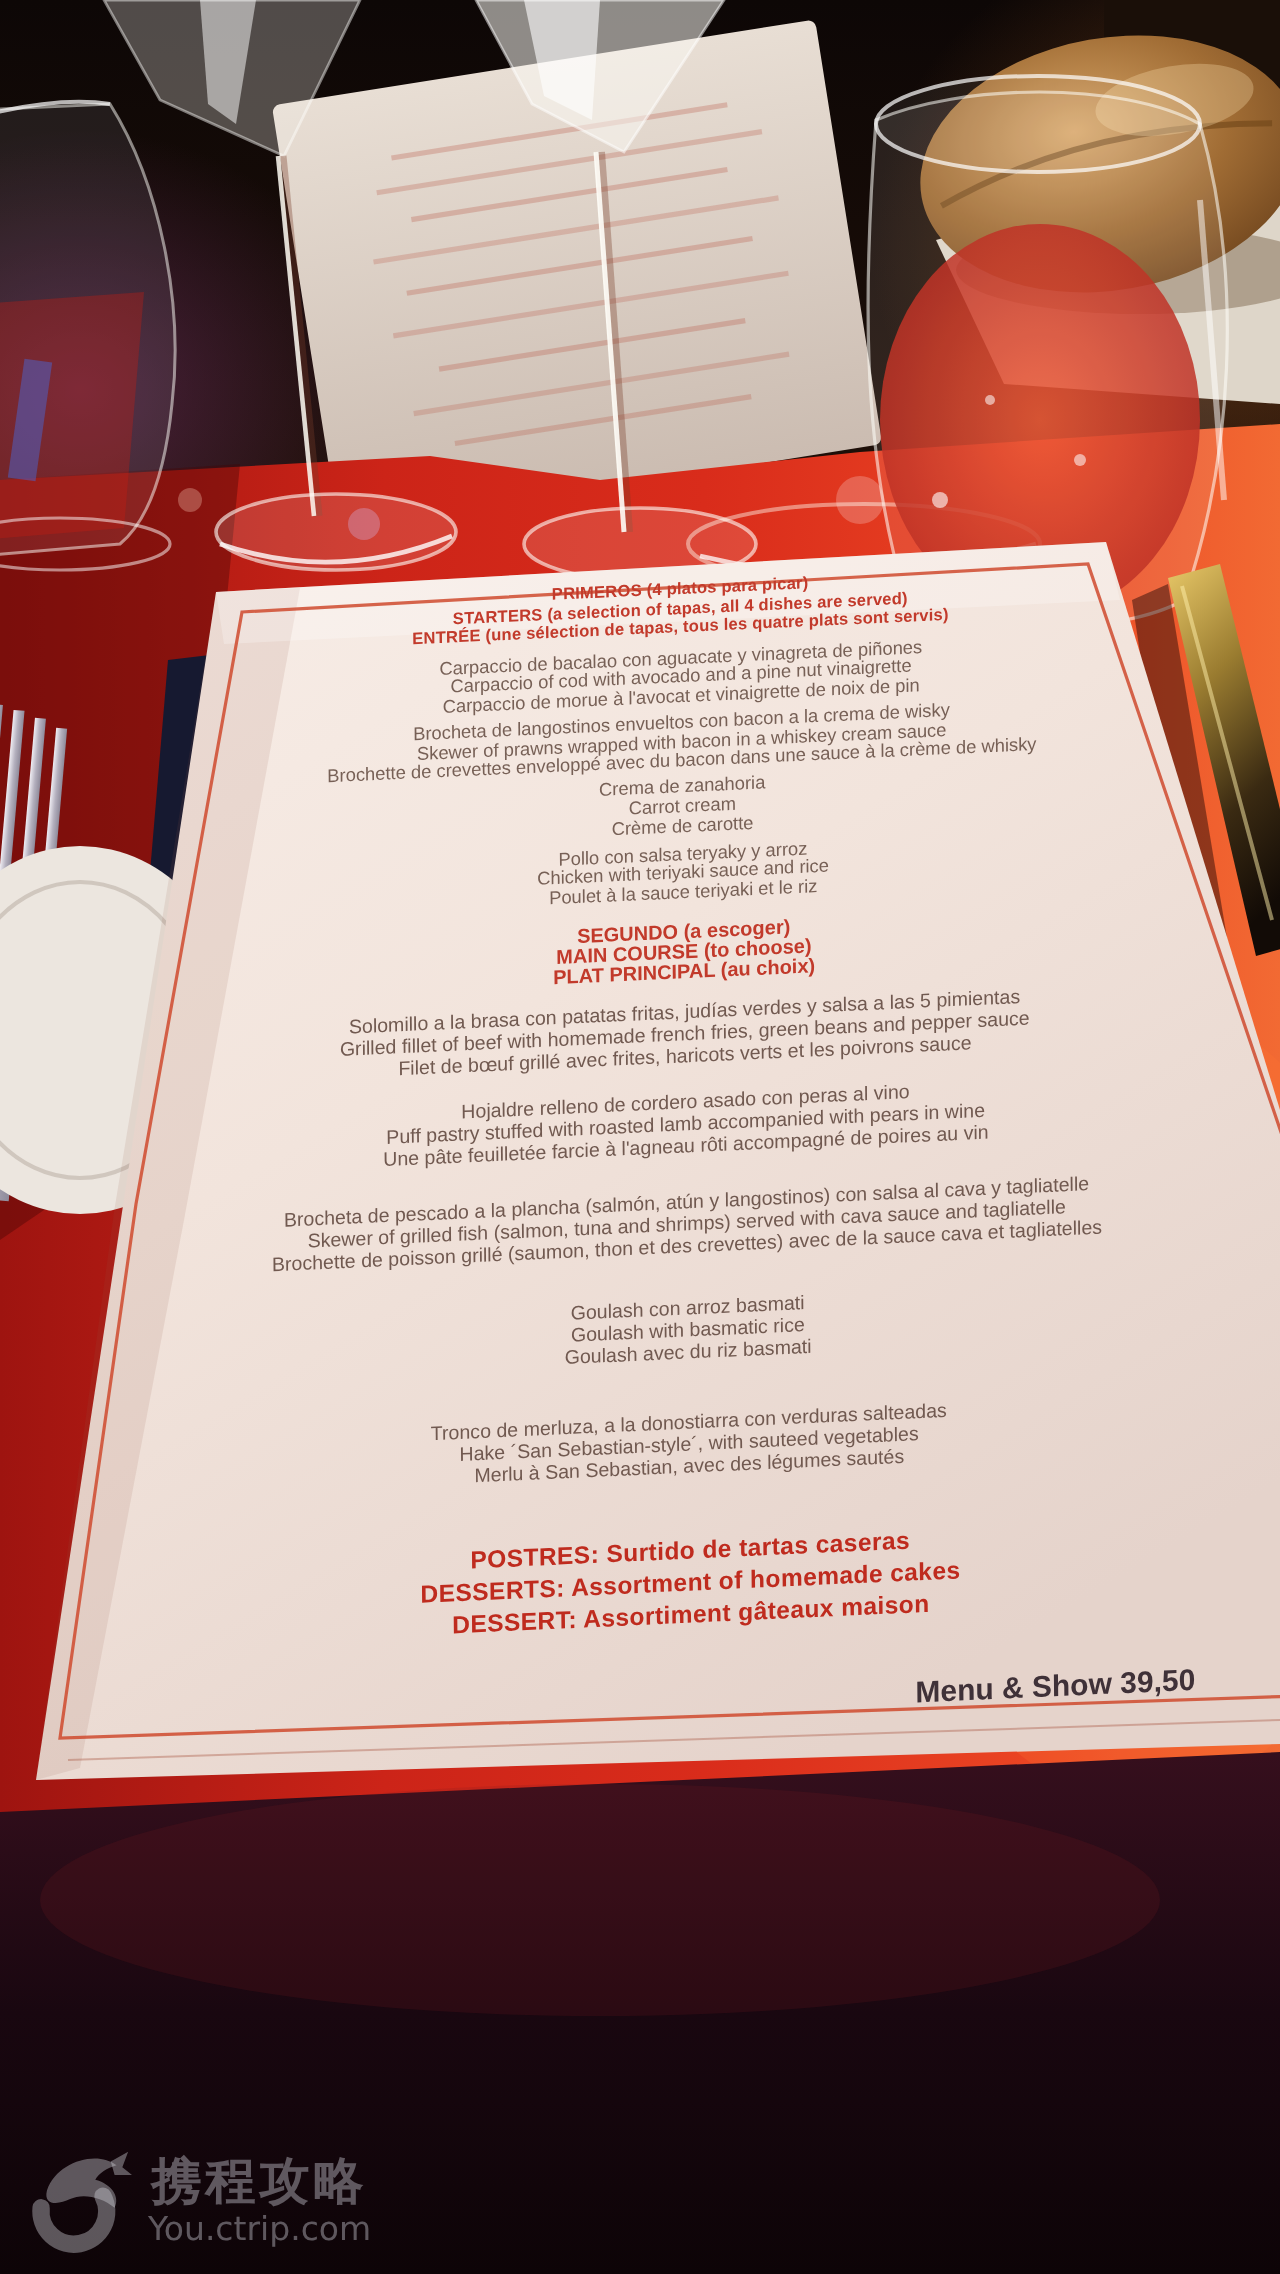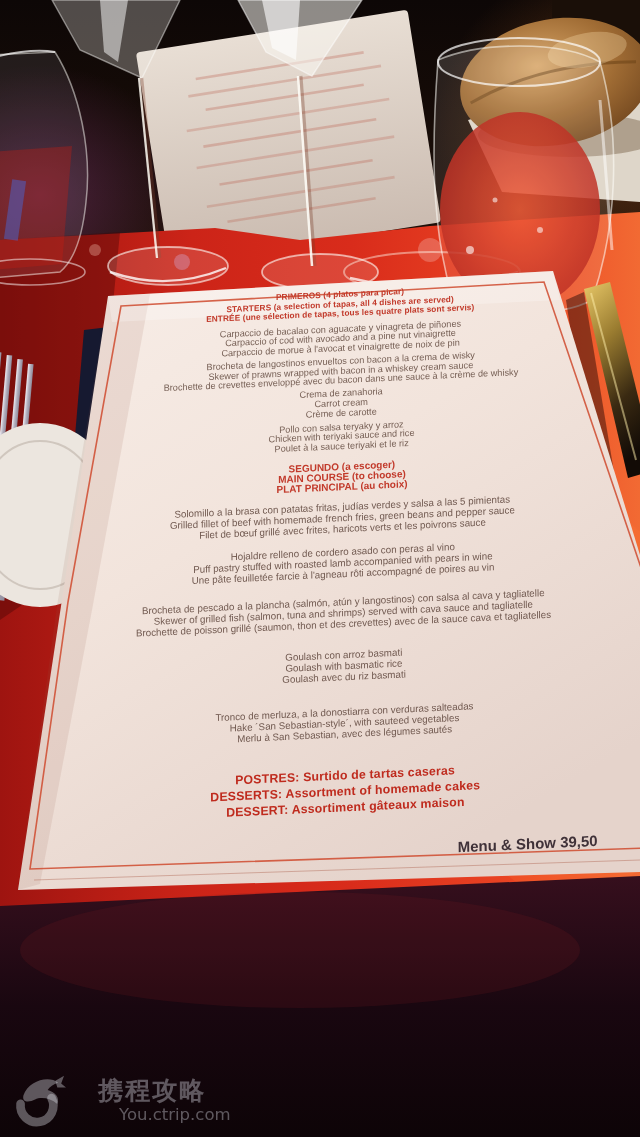--- a/index.html
+++ b/index.html
@@ -21,21 +21,21 @@
   .m-tron{margin-top:24px;}
   .desserts{margin-top:28px;font-size:12.3px;line-height:16px;font-weight:bold;color:#bf2b1e;letter-spacing:.2px;}
   .price{margin-top:28px;font-size:15px;line-height:18px;color:#3f3138;text-align:right;
          padding-right:28px;font-weight:600;white-space:nowrap;}
 
   
   .watermark{position:absolute;left:8px;top:1072px;display:flex;align-items:center;gap:8px;
              color:rgba(206,206,214,.42);text-align:center;}
   .wm-txt{display:flex;flex-direction:column;line-height:1;}
   .wm-brand{font-size:25px;font-weight:bold;letter-spacing:2px;font-family:"DejaVu Sans",sans-serif;}
-  .wm-site{font-size:16.5px;margin-top:4px;font-family:"DejaVu Sans",sans-serif;margin-left:45px;}
+  .wm-site{font-size:16.5px;margin-top:4px;font-family:"DejaVu Sans",sans-serif;}
 </style>
 </head>
 <body>
 
 <div class="canvas">
 
   <svg class="scene-svg" viewBox="0 0 640 1137">
     <defs>
       <linearGradient id="gTop" x1="0" y1="0" x2="0" y2="1">
         <stop offset="0" stop-color="#0d0706"></stop>

